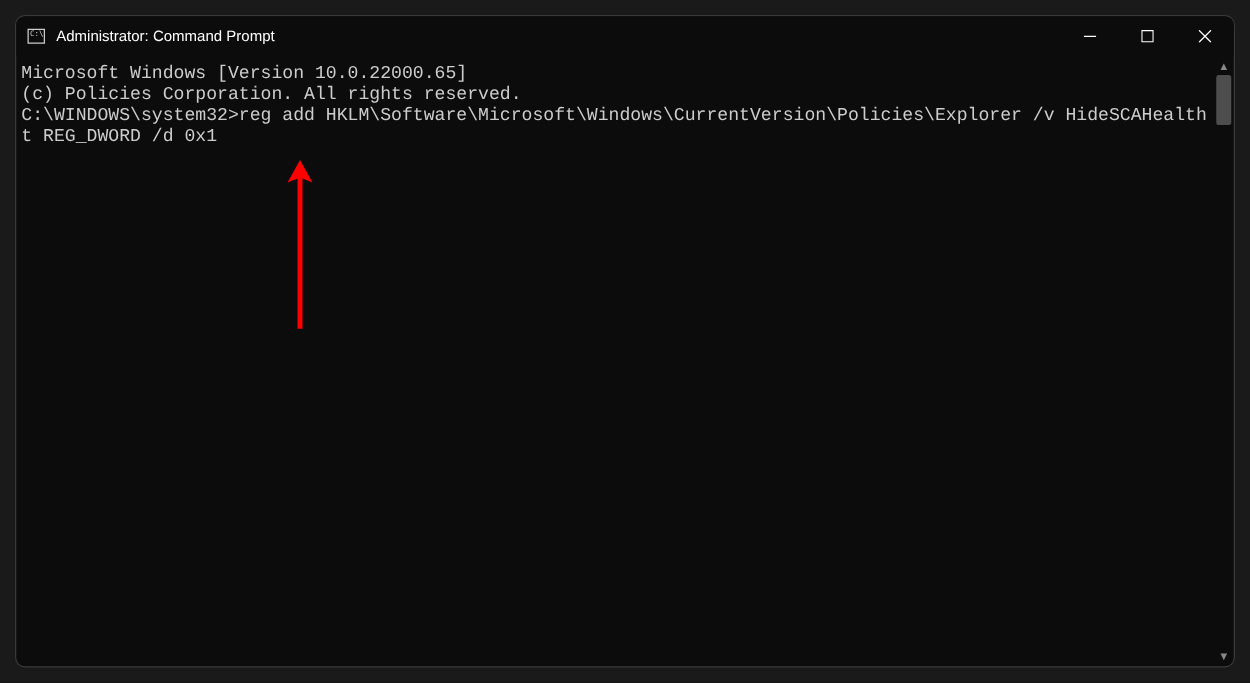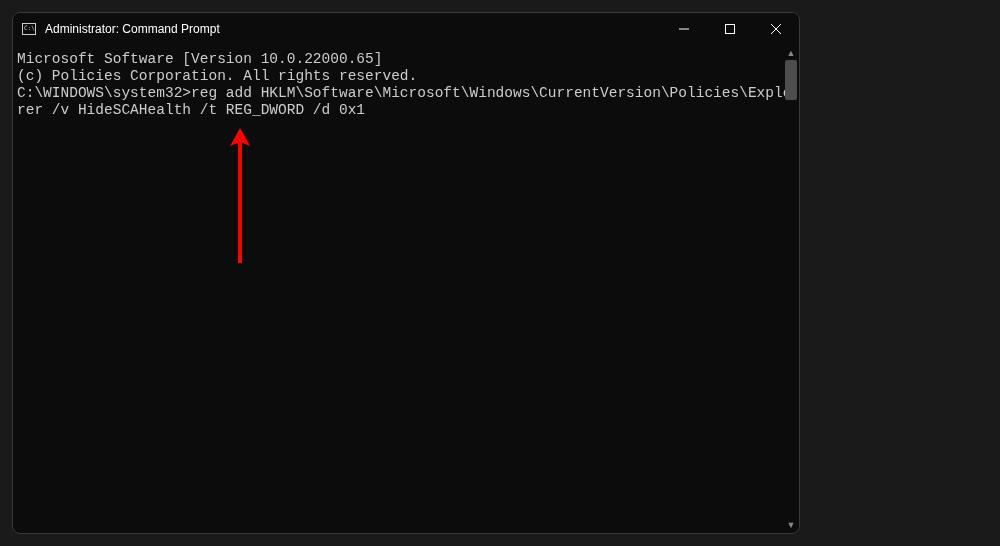--- a/index.html
+++ b/index.html
@@ -12,21 +12,21 @@
       width: 1000px;
       height: 546px;
       font-family: 'Segoe UI', sans-serif;
       overflow: hidden;
       position: relative;
     }
     .window {
       position: absolute;
       top: 12px;
       left: 12px;
-      width: 788px;
+      width: 976px;
       height: 522px;
       background: #0c0c0c;
       border: 1px solid #3a3a3a;
       border-radius: 8px;
       display: flex;
       flex-direction: column;
       overflow: hidden;
     }
     .titlebar {
       height: 32px;
@@ -165,21 +165,21 @@
       <div class="wc-btn close">
         <svg width="10" height="10" viewBox="0 0 10 10">
             <line x1="0" y1="0" x2="10" y2="10" stroke="#fff" stroke-width="1"></line>
             <line x1="10" y1="0" x2="0" y2="10" stroke="#fff" stroke-width="1"></line>
           </svg>
       </div>
     </div>
   </div>
 
   <div class="terminal-body">
-    <div class="term-line">Microsoft Software [Version 10.0.22000.65]</div>
+    <div class="term-line">Microsoft Windows [Version 10.0.22000.65]</div>
     <div class="term-line">(c) Policies Corporation. All rights reserved.</div>
     <div class="term-line"></div>
     <div class="prompt-line"><span>C:\WINDOWS\system32&gt;</span><span>reg add HKLM\Software\Microsoft\Windows\CurrentVersion\Policies\Explorer /v HideSCAHealth /t REG_DWORD /d 0x1</span></div>
   </div>
 
   <div class="scrollbar-track">
     <div class="scroll-up">▲</div>
     <div class="scroll-thumb"></div>
     <div class="scroll-down">▼</div>
   </div>

